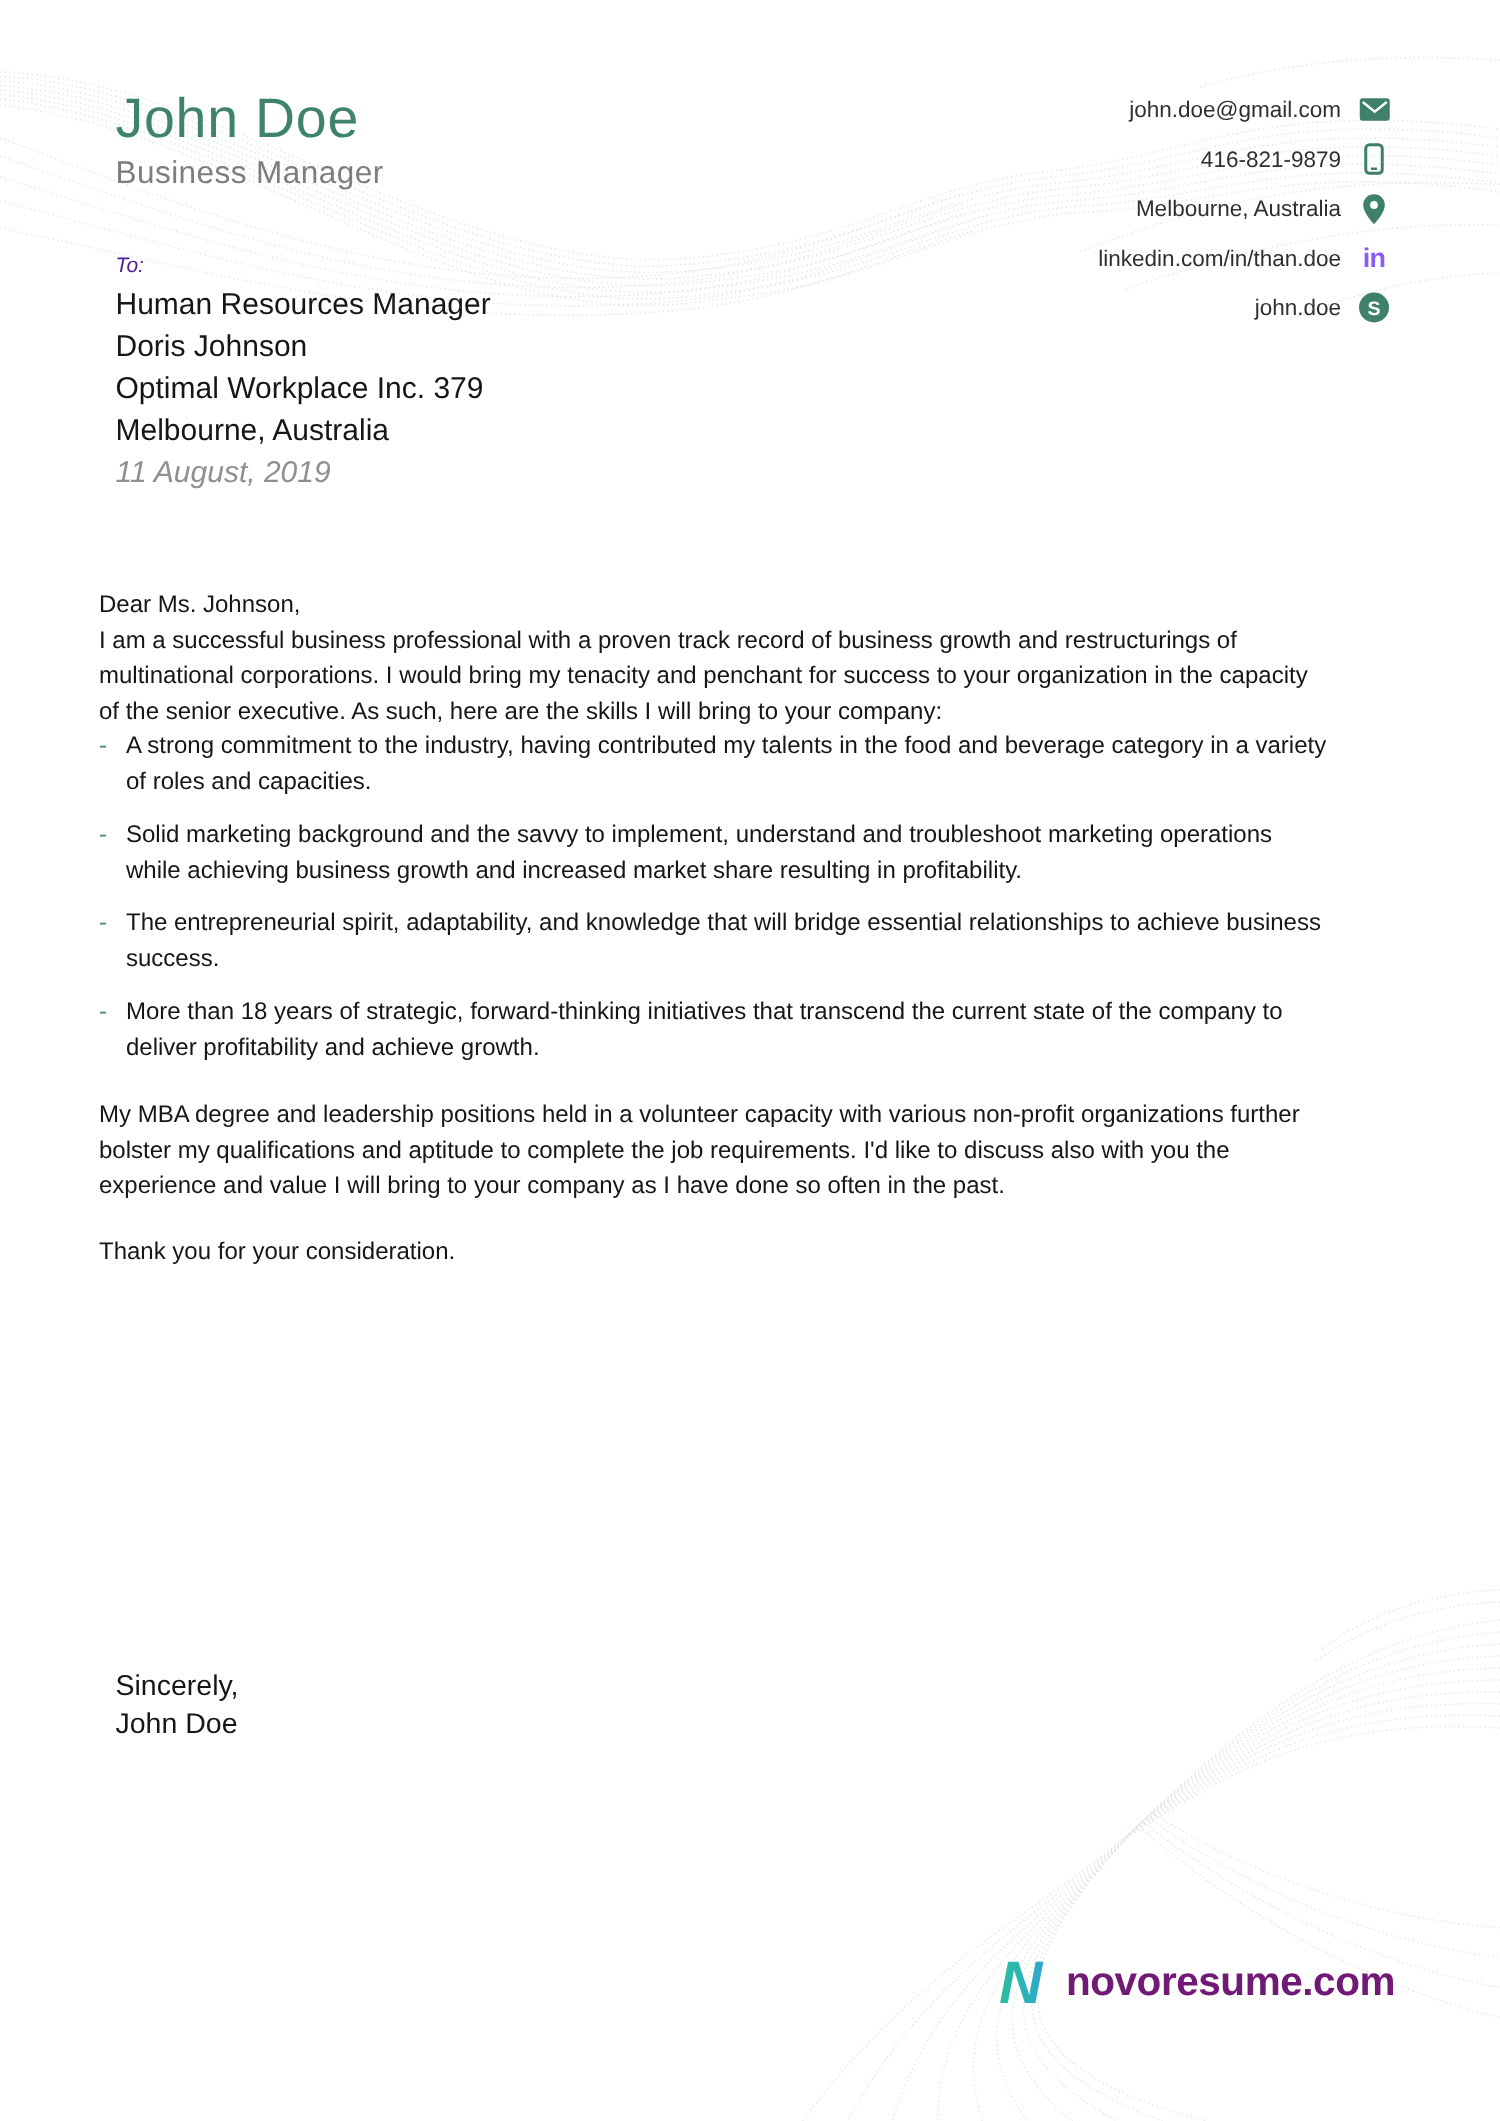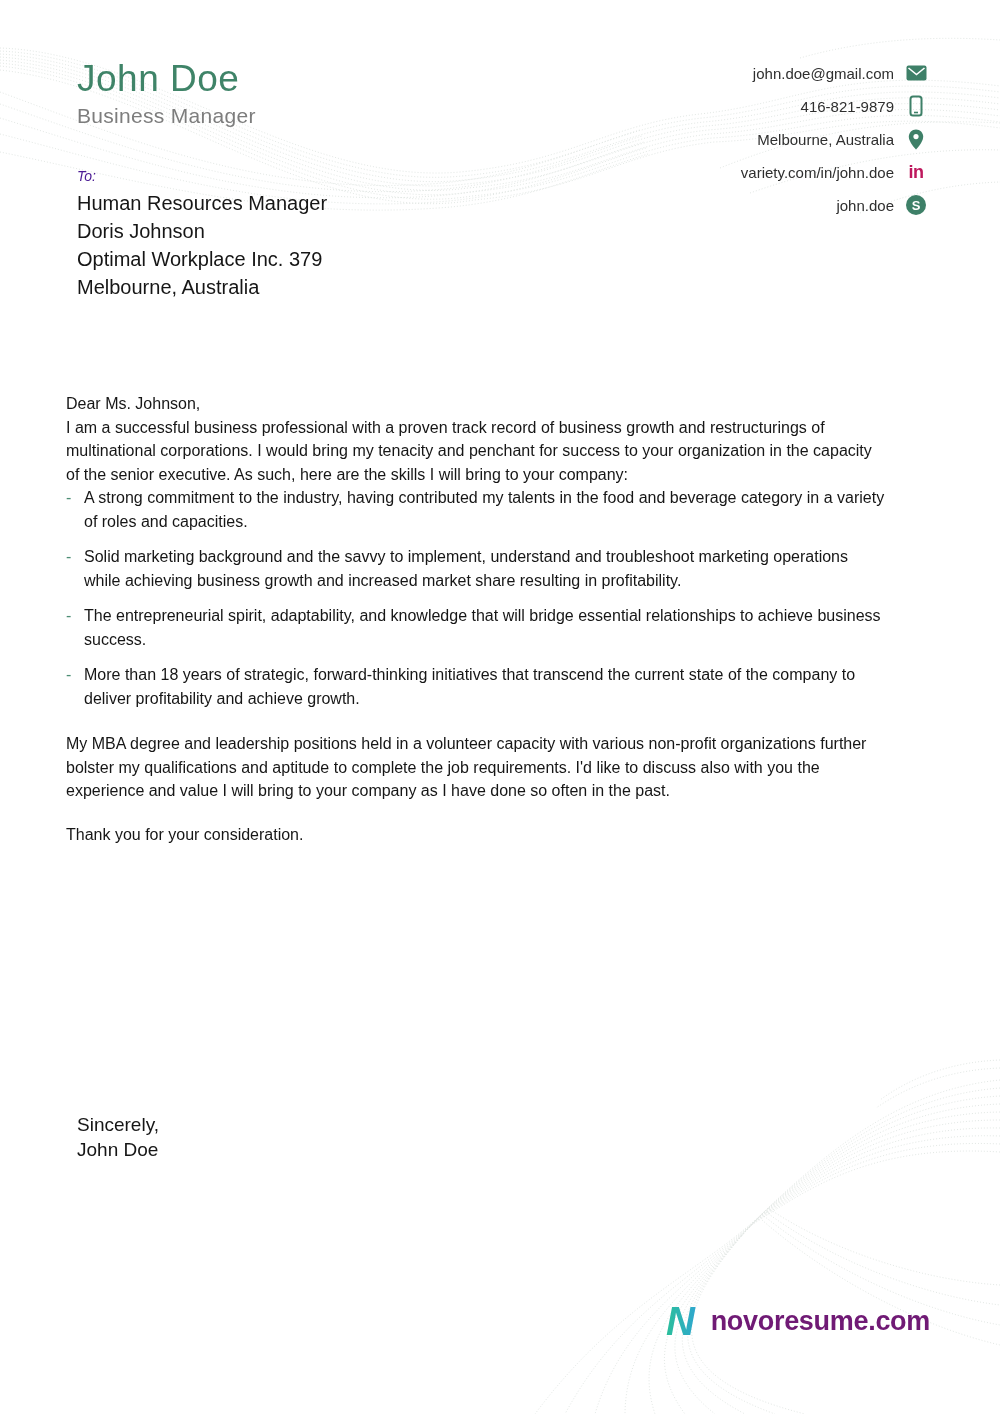--- a/index.html
+++ b/index.html
@@ -15,21 +15,21 @@
   
   .header-left{position:absolute;left:77px;top:58px;}
   .name{font-size:37px;line-height:42px;color:#3f8468;letter-spacing:.5px;}
   .job-title{font-size:21px;line-height:26px;color:#7d7d7d;margin-top:3px;letter-spacing:.3px;}
 
   
   .contact{position:absolute;top:62px;right:73px;}
   .contact-row{display:flex;justify-content:flex-end;align-items:center;gap:11px;height:22px;margin-bottom:11px;}
   .contact-label{font-size:15px;color:#2f2f2f;white-space:nowrap;text-align:right;}
   .cicon{width:22px;height:22px;display:flex;align-items:center;justify-content:center;flex:0 0 22px;}
-  .li-glyph{font-size:18px;font-weight:bold;color:#be185d;line-height:20px;letter-spacing:-0.5px;}
+  .li-glyph{font-size:18px;font-weight:bold;color:#8b5cf6;line-height:20px;letter-spacing:-0.5px;}
   .skype-badge{width:20px;height:20px;border-radius:50%;background:#3e8068;color:#fff;
     font-size:13px;font-weight:bold;display:flex;align-items:center;justify-content:center;}
 
   
   .recipient{position:absolute;left:77px;top:168px;}
   .to-label{font-size:14px;font-style:italic;color:#4c1d95;margin-bottom:5px;}
   .recip-line{font-size:20px;line-height:28px;color:#161616;}
   .date-line{font-size:20px;line-height:28px;font-style:italic;color:#8f8f8f;}
 
   
@@ -126,39 +126,40 @@
     <div class="contact-row">
       <span class="contact-label">Melbourne, Australia</span>
       <span class="cicon">
         <svg width="16" height="21" viewBox="0 0 16 21">
             <path d="M8,0.5 C3.9,0.5 0.8,3.7 0.8,7.7 C0.8,13.2 8,20.5 8,20.5 S15.2,13.2 15.2,7.7 C15.2,3.7 12.1,0.5 8,0.5 Z" fill="#3e8068"></path>
             <circle cx="8" cy="7.6" r="2.6" fill="#ffffff"></circle>
           </svg>
       </span>
     </div>
     <div class="contact-row">
-      <span class="contact-label">variety.com/in/john.doe</span>
+      <span class="contact-label">linkedin.com/in/than.doe</span>
       <span class="cicon">
         <span class="li-glyph">in</span>
       </span>
     </div>
     <div class="contact-row">
       <span class="contact-label">john.doe</span>
       <span class="cicon">
         <span class="skype-badge">S</span>
       </span>
     </div>
   </div>
 
   <div class="recipient">
     <div class="to-label">To:</div>
     <div class="recip-line">Human Resources Manager</div>
     <div class="recip-line">Doris Johnson</div>
     <div class="recip-line">Optimal Workplace Inc. 379</div>
     <div class="recip-line">Melbourne, Australia</div>
+    <div class="date-line">11 August, 2019</div>
   </div>
 
   <div class="letter">
     <p class="salutation">Dear Ms. Johnson,</p>
     <p class="p-intro">I am a successful business professional with a proven track record of business growth and restructurings of multinational corporations. I would bring my tenacity and penchant for success to your organization in the capacity of the senior executive. As such, here are the skills I will bring to your company:</p>
 
     <ul class="skills">
       <li>
         <span class="dash">-</span>
         <span>A strong commitment to the industry, having contributed my talents in the food and beverage category in a variety of roles and capacities.</span>

